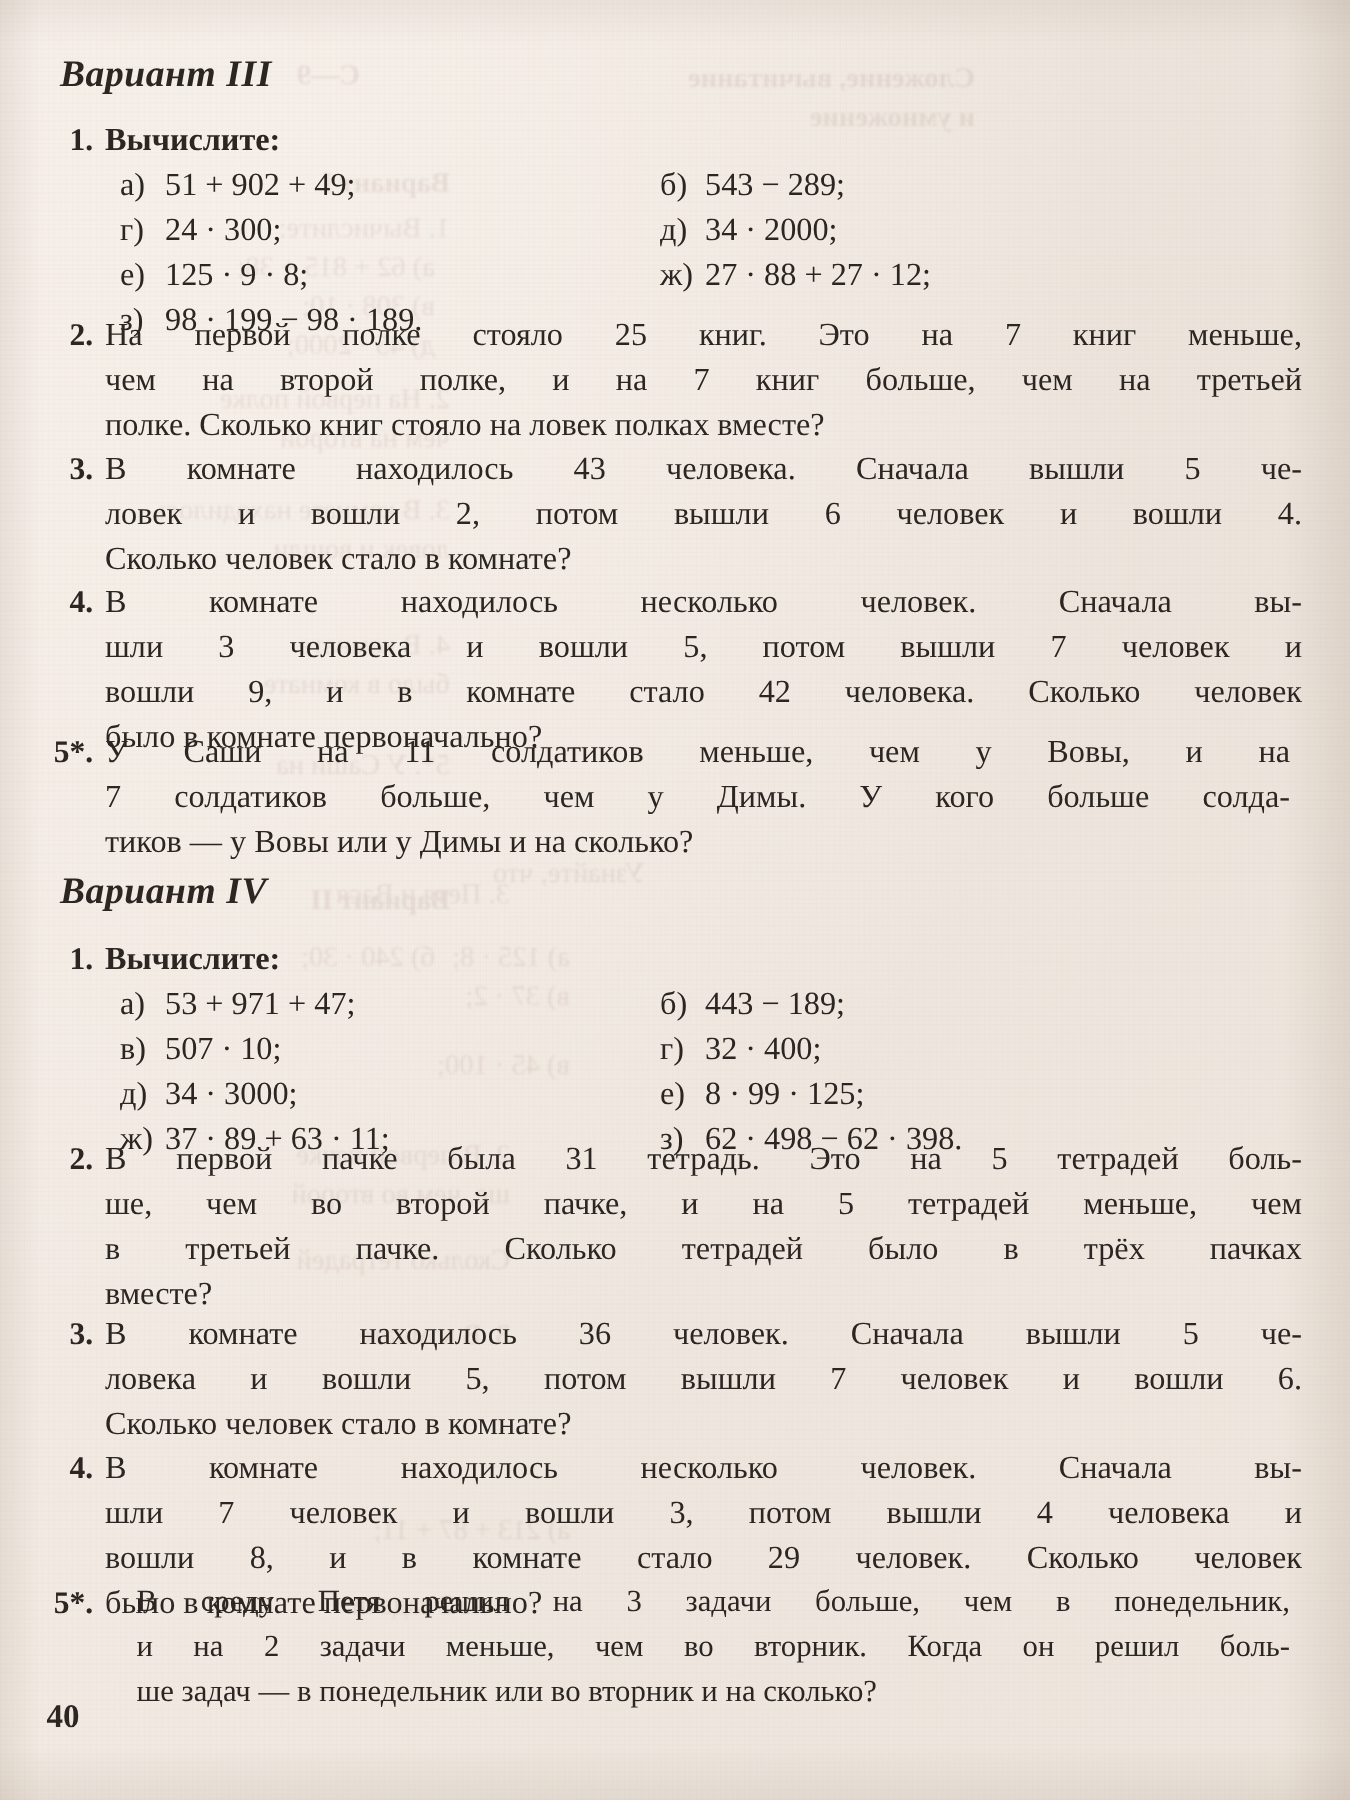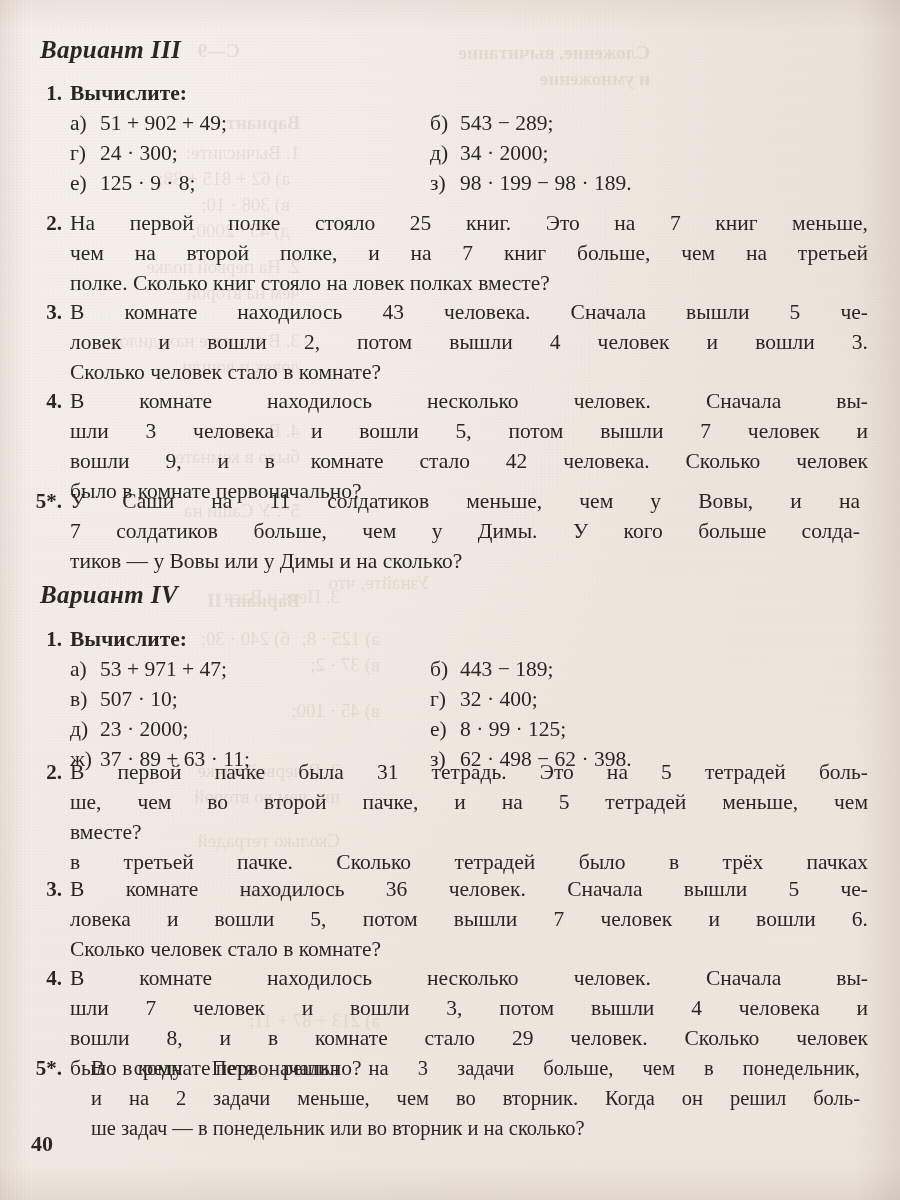--- a/index.html
+++ b/index.html
@@ -102,20 +102,21 @@
     hyphens: none;
   }
   .task-body.noj { text-align: left; }
 
   .prompt { display: block; font-weight: bold; }
 
   
   .expr-grid {
     display: grid;
     grid-template-columns: 360px auto;
+    margin-left: 10px;
   }
   .expr {
     font-size: 21.5px;
     line-height: 30px;
     white-space: nowrap;
   }
   .expr .lbl { display: inline-block; min-width: 30px; }
 
   
   .ln { display: block; }
@@ -178,39 +179,40 @@
   <div class="task" style="top:78px;">
     <div class="task-num">1.</div>
     <div class="task-body noj">
       <span class="prompt">Вычислите:</span>
       <div class="expr-grid">
         <div class="expr"><span class="lbl">а)</span><span>51 + 902 + 49;</span></div>
         <div class="expr"><span class="lbl">б)</span><span>543 − 289;</span></div>
         <div class="expr"><span class="lbl">г)</span><span>24 · 300;</span></div>
         <div class="expr"><span class="lbl">д)</span><span>34 · 2000;</span></div>
         <div class="expr"><span class="lbl">е)</span><span>125 · 9 · 8;</span></div>
+        <div class="expr"><span class="lbl">ж)</span><span>27 · 88 + 27 · 12;</span></div>
         <div class="expr"><span class="lbl">з)</span><span>98 · 199 − 98 · 189.</span></div>
       </div>
     </div>
   </div>
 
   <div class="task" style="top:208px;">
     <div class="task-num">2.</div>
     <div class="task-body">
       <span class="ln j">На первой полке стояло 25 книг. Это на 7 книг меньше,</span>
       <span class="ln j">чем на второй полке, и на 7 книг больше, чем на третьей</span>
       <span class="ln">полке. Сколько книг стояло на ловек полках вместе?</span>
     </div>
   </div>
 
   <div class="task" style="top:297px;">
     <div class="task-num">3.</div>
     <div class="task-body">
       <span class="ln j">В комнате находилось 43 человека. Сначала вышли 5 че-</span>
-      <span class="ln j">ловек и вошли 2, потом вышли 4 человек и вошли 3.</span>
+      <span class="ln j">ловек и вошли 2, потом вышли 6 человек и вошли 4.</span>
       <span class="ln">Сколько человек стало в комнате?</span>
     </div>
   </div>
 
   <div class="task" style="top:386px;">
     <div class="task-num">4.</div>
     <div class="task-body">
       <span class="ln j">В комнате находилось несколько человек. Сначала вы-</span>
       <span class="ln j">шли 3 человека и вошли 5, потом вышли 7 человек и</span>
       <span class="ln j">вошли 9, и в комнате стало 42 человека. Сколько человек</span>
@@ -231,35 +233,35 @@
 
   <div class="task" style="top:624px;">
     <div class="task-num">1.</div>
     <div class="task-body noj">
       <span class="prompt">Вычислите:</span>
       <div class="expr-grid">
         <div class="expr"><span class="lbl">а)</span><span>53 + 971 + 47;</span></div>
         <div class="expr"><span class="lbl">б)</span><span>443 − 189;</span></div>
         <div class="expr"><span class="lbl">в)</span><span>507 · 10;</span></div>
         <div class="expr"><span class="lbl">г)</span><span>32 · 400;</span></div>
-        <div class="expr"><span class="lbl">д)</span><span>23 · 2000;</span></div>
+        <div class="expr"><span class="lbl">д)</span><span>34 · 3000;</span></div>
         <div class="expr"><span class="lbl">е)</span><span>8 · 99 · 125;</span></div>
         <div class="expr"><span class="lbl">ж)</span><span>37 · 89 + 63 · 11;</span></div>
         <div class="expr"><span class="lbl">з)</span><span>62 · 498 − 62 · 398.</span></div>
       </div>
     </div>
   </div>
 
   <div class="task" style="top:757px;">
     <div class="task-num">2.</div>
     <div class="task-body">
       <span class="ln j">В первой пачке была 31 тетрадь. Это на 5 тетрадей боль-</span>
       <span class="ln j">ше, чем во второй пачке, и на 5 тетрадей меньше, чем</span>
+      <span class="ln j">в третьей пачке. Сколько тетрадей было в трёх пачках</span>
       <span class="ln">вместе?</span>
-      <span class="ln j">в третьей пачке. Сколько тетрадей было в трёх пачках</span>
     </div>
   </div>
 
   <div class="task" style="top:874px;">
     <div class="task-num">3.</div>
     <div class="task-body">
       <span class="ln j">В комнате находилось 36 человек. Сначала вышли 5 че-</span>
       <span class="ln j">ловека и вошли 5, потом вышли 7 человек и вошли 6.</span>
       <span class="ln">Сколько человек стало в комнате?</span>
     </div>

